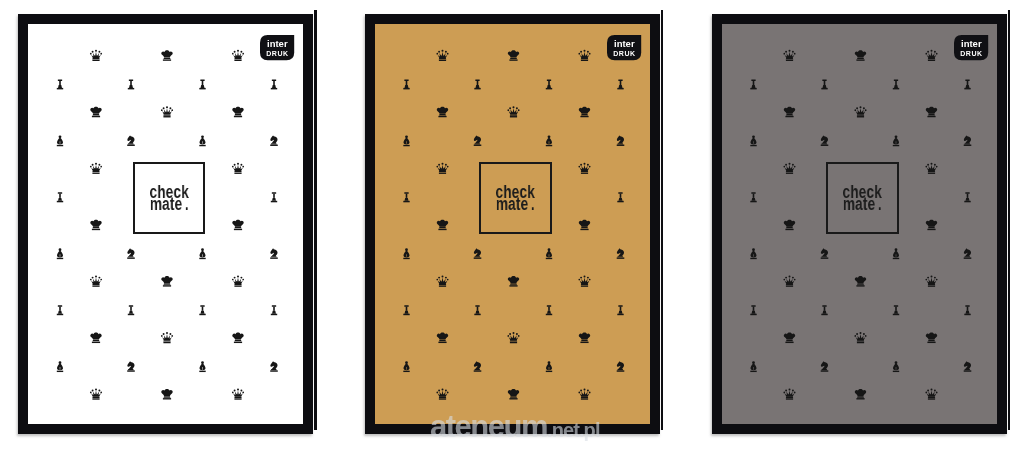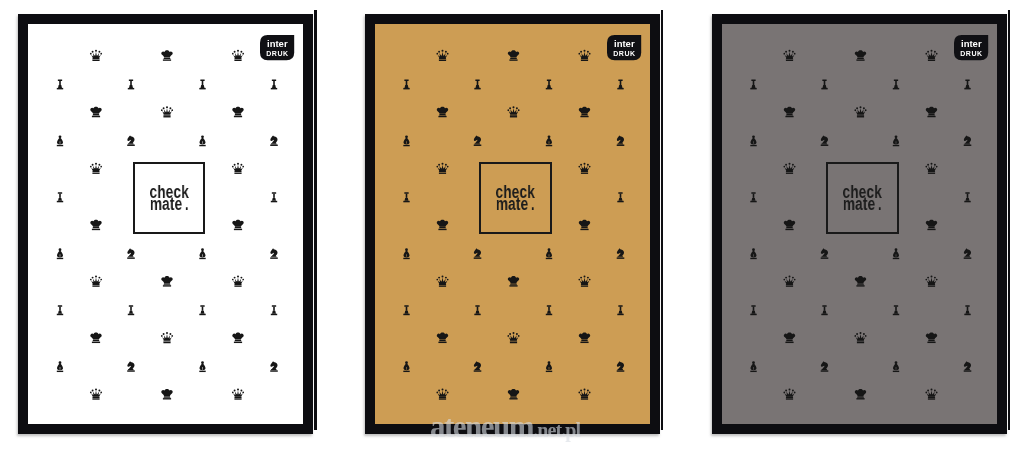--- a/index.html
+++ b/index.html
@@ -1,21 +1,21 @@
 <!DOCTYPE html>
 <html><head><meta charset="utf-8">
 <style>
 html,body{margin:0;padding:0;width:1024px;height:450px;background:#ffffff;overflow:hidden;}
 body{font-family:"Liberation Sans", sans-serif;position:relative;-webkit-font-smoothing:antialiased;}
 .nb{position:absolute;top:14.0px;height:419.5px;width:295.0px;box-sizing:border-box;border:10.0px solid #0d0d11;box-shadow:-1px 2px 2.5px rgba(110,110,110,0.45);}
 .spine{position:absolute;top:10px;height:420px;width:2.6px;background:#0d0d11;}
 .box{position:absolute;box-sizing:border-box;border:2px solid #191919;top:161.5px;width:72.5px;height:72px;}
 .cm{position:absolute;font-weight:bold;color:#1c1c1c;font-size:18px;line-height:13px;letter-spacing:0.2px;transform:scaleX(0.76);transform-origin:center top;text-align:center;width:72.5px;will-change:transform;}
 svg.pat{position:absolute;left:0;top:0;}
-.wm{position:absolute;z-index:9;color:rgba(215,220,227,0.60);font-weight:bold;will-change:transform;font-family:Liberation Serif, serif;}
+.wm{position:absolute;z-index:9;color:rgba(215,220,227,0.60);font-weight:bold;will-change:transform;}
 </style></head><body>
 <div class="spine" style="left:314.2px"></div>
 <div class="spine" style="left:660.7px"></div>
 <div class="spine" style="left:1007.7px"></div>
 <div class="nb" style="left:18.0px;background:#ffffff"></div>
 <div class="nb" style="left:364.5px;background:#cd9d54"></div>
 <div class="nb" style="left:711.5px;background:#797474"></div>
 <svg class="pat" width="1024" height="450" viewBox="0 0 1024 450">
 <defs>
 <g id="pS">

